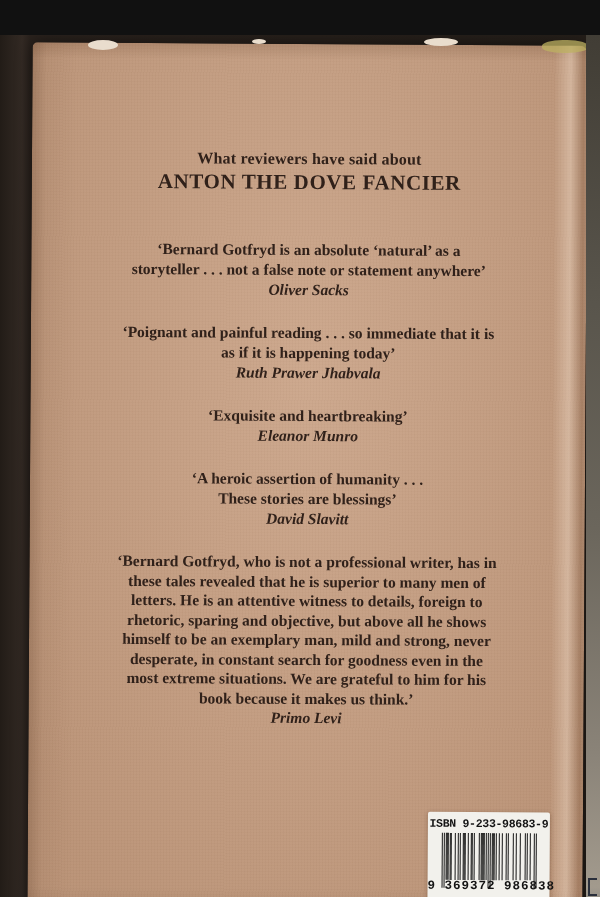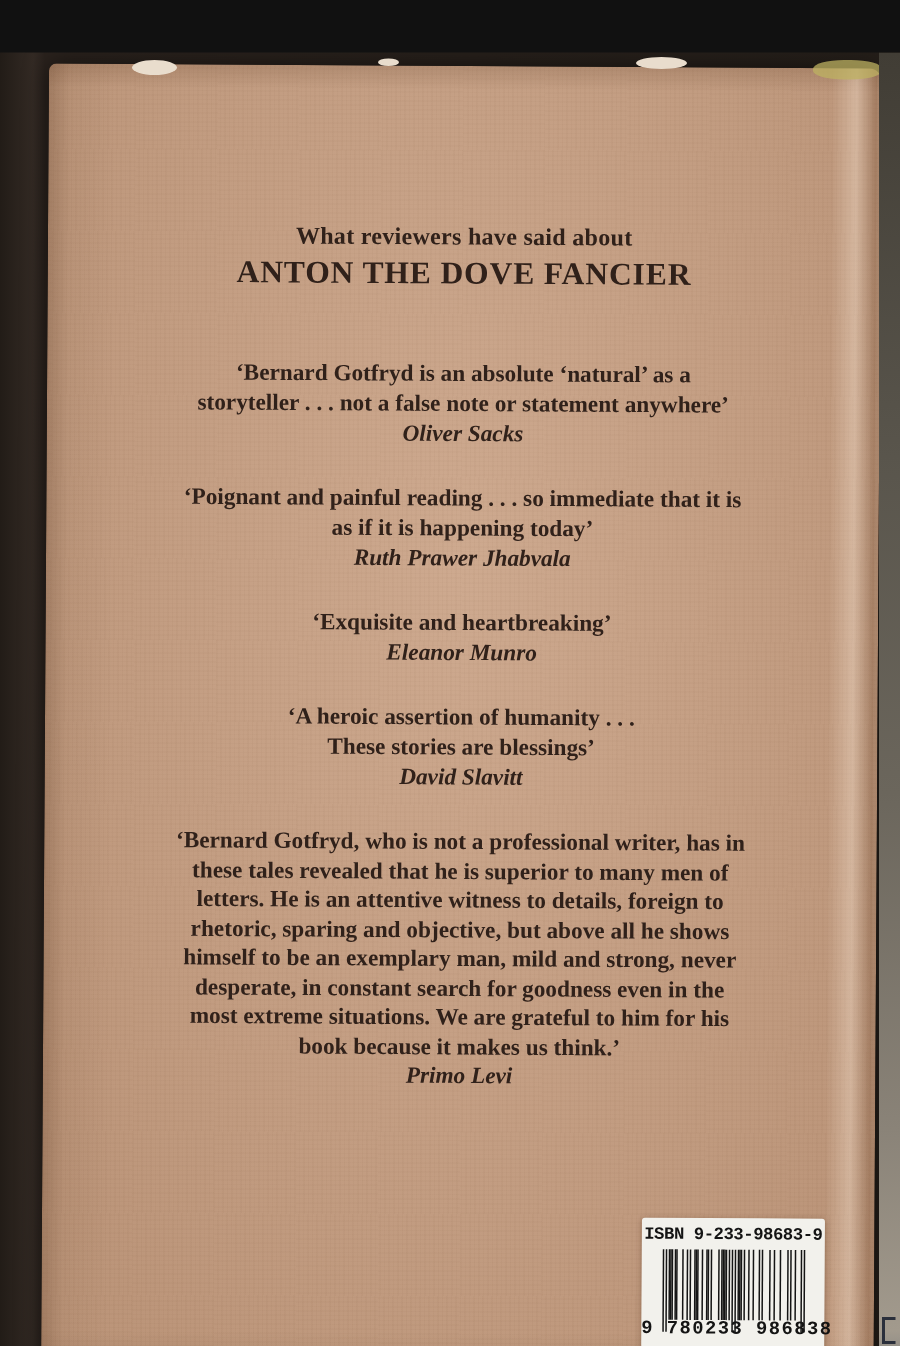--- a/index.html
+++ b/index.html
@@ -223,21 +223,21 @@
           <span class="m"></span>
           <span class="m"></span>
           <span class="m b"></span>
           <span class="m"></span>
           <span class="m"></span>
           <span class="m"></span>
           <span class="m b g"></span>
           <span class="m g"></span>
           <span class="m b g"></span>
         </div>
-      <div class="barcode-digits">9 780233 986838</div>
+      <div class="barcode-digits">9 369372 986838</div>
     </div>
   </div>
 
   <div class="chip c1"></div>
   <div class="chip c2"></div>
   <div class="chip c3"></div>
   <div class="smudge"></div>
 
   <div class="right-edge"></div>
   <div class="bottom-edge"></div>

